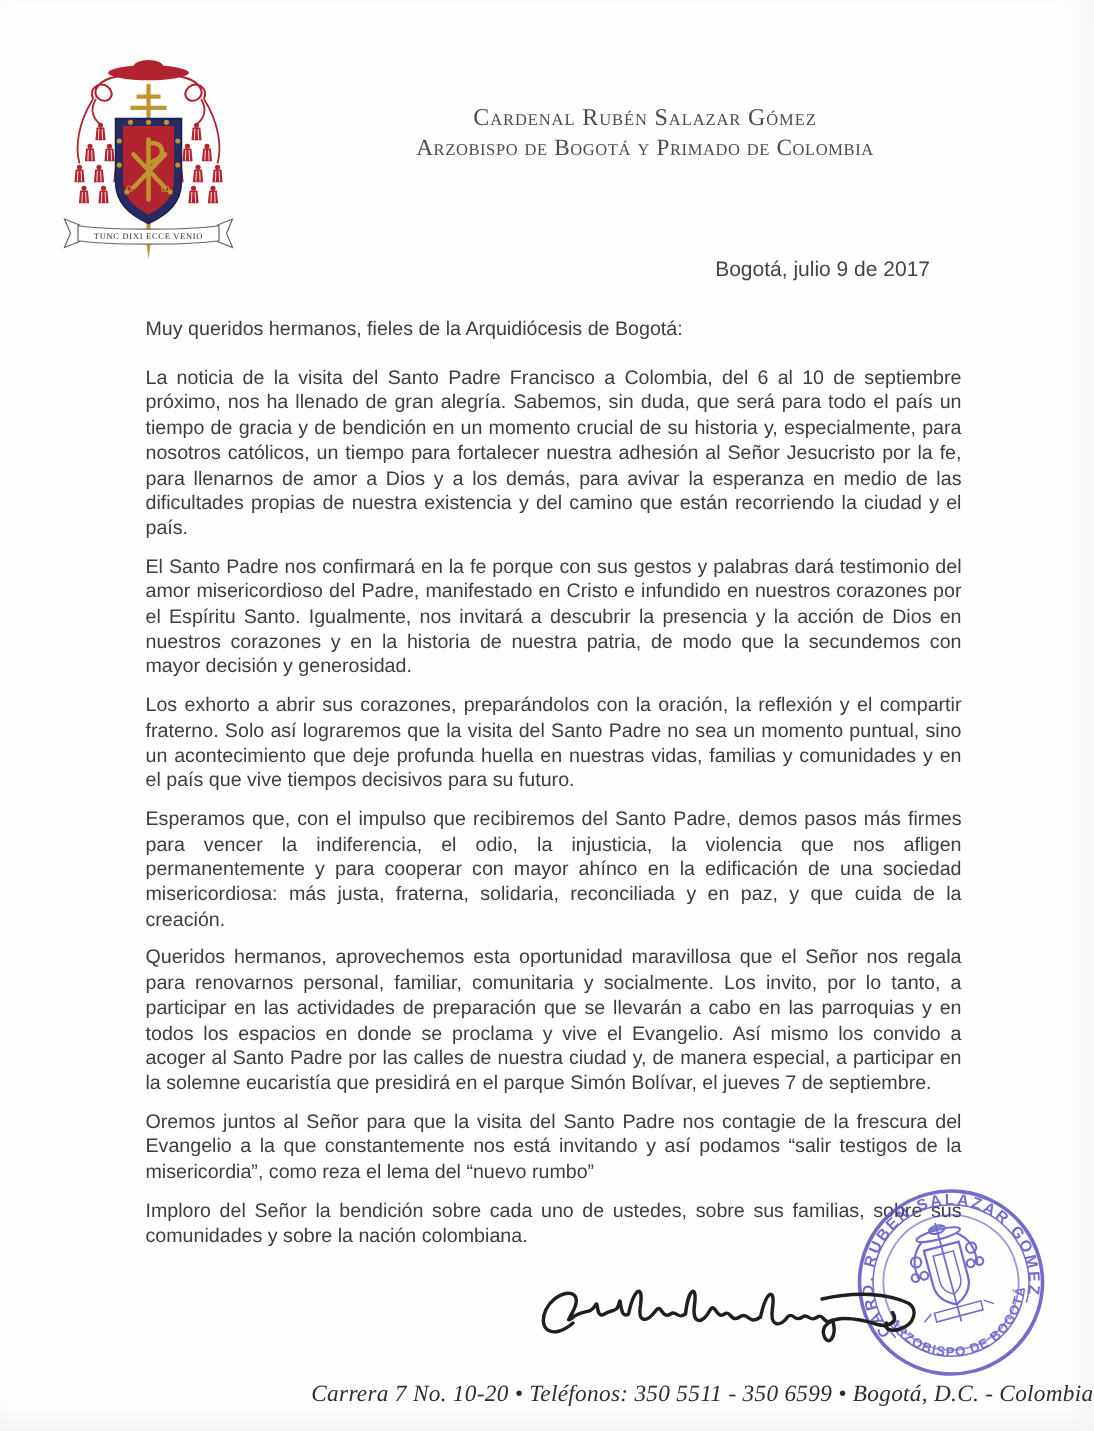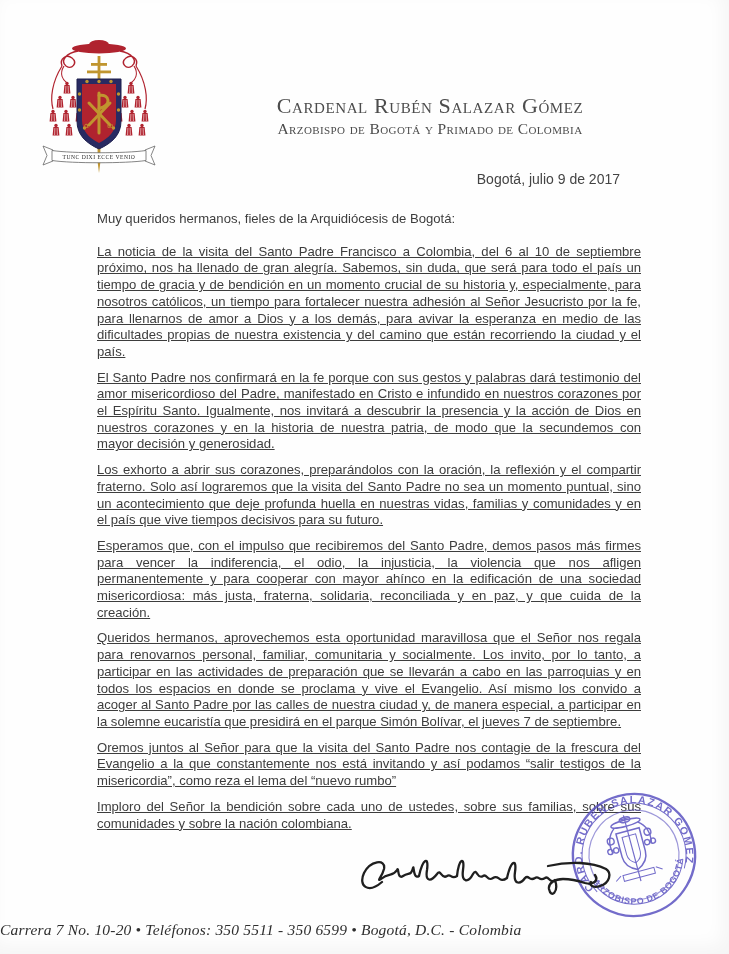--- a/index.html
+++ b/index.html
@@ -13,40 +13,40 @@
     box-shadow: inset -6px -8px 18px rgba(0,0,0,0.04);
   }
   .crest-svg { position:absolute; left:40px; top:36px; width:118px; height:140px; }
   .masthead {
     position:absolute; left:230px; top:70px; width:400px;
     text-align:center;
     font-family:"Liberation Serif", serif;
     color:#4c4c4c;
   }
   .masthead .name {
-    font-size:22px; font-variant:small-caps; letter-spacing:0.6px; line-height:1.1;margin-top:24px;
+    font-size:16px; font-variant:small-caps; letter-spacing:0.6px; line-height:1.1;
   }
   .masthead .role {
     font-size:15.5px; font-variant:small-caps; letter-spacing:0.4px; margin-top:2px;
   }
   .date-line {
     position:absolute; top:171px; right:109px;
     font-size:14px; color:#444;
   }
   .letter-body {
     position:absolute; left:97px; top:211px; width:544px;
     font-size:13.1px; line-height:16.7px; color:#3d3d3d;
   }
   .letter-body .greeting { margin-bottom:16px; }
-  .letter-body p.para { text-align:justify; margin-bottom:9px;text-decoration:underline; }
+  .letter-body p.para { text-align:justify; margin-bottom:9px; }
   .signature-svg { position:absolute; left:352px; top:836px; width:295px; height:78px; z-index:3; }
   .stamp-svg { position:absolute; left:558px; top:778px; width:152px; height:154px; z-index:2; opacity:0.85; }
   .footer-line {
     position:absolute; left:0; top:921px; width:729px;
-    text-align:left;
+    text-align:right;
     font-family:"Liberation Serif", serif;
     font-style:italic;
     font-size:15.5px; color:#2e2e2e; letter-spacing:0.2px;
   }
   .stamp-arc { font-family:"Liberation Sans", sans-serif; font-weight:bold; fill:#5b53c1; }
   .stamp-arc.top { font-size:10.5px; letter-spacing:1.6px; }
   .stamp-arc.bottom { font-size:8.8px; letter-spacing:0.8px; }
   .motto-text { font-family:"Liberation Serif", serif; font-size:5.6px; letter-spacing:0.5px; fill:#2a2a2a; }
   .greek { font-family:"DejaVu Sans", sans-serif; font-size:7.5px; fill:#c0952f; }
 </style>

